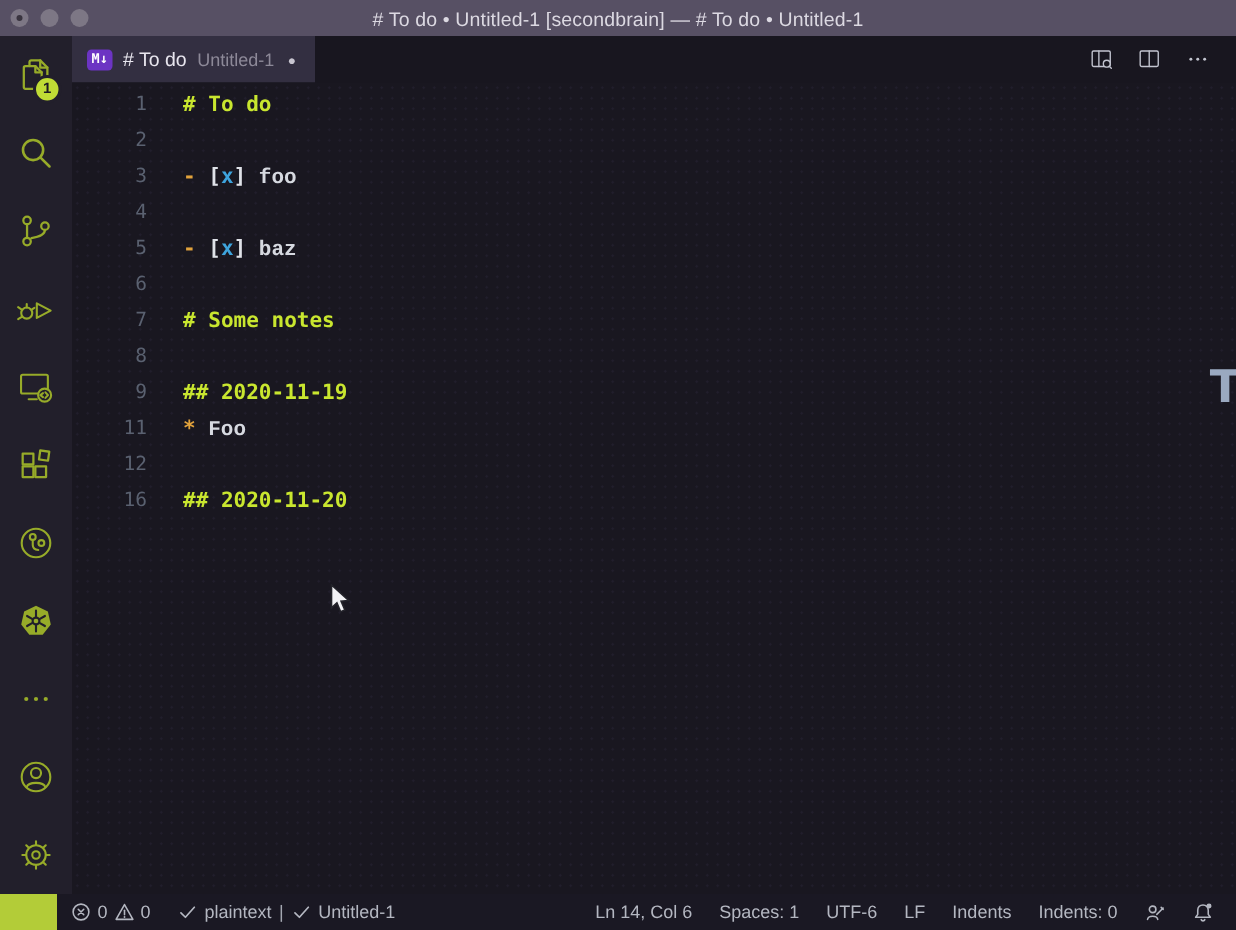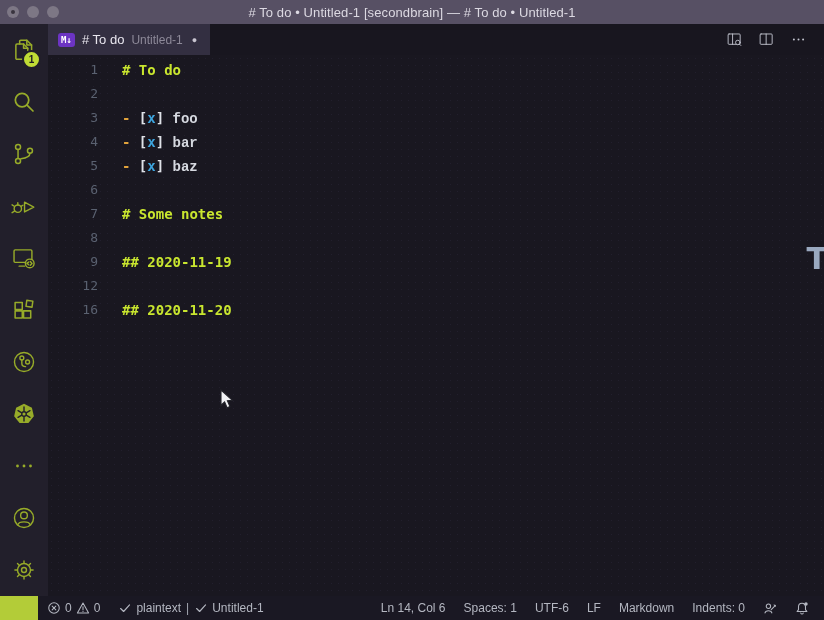--- a/index.html
+++ b/index.html
@@ -260,41 +260,44 @@
           <div class="line">
             <span class="gutter">2</span>
             <span class="code"></span>
           </div>
           <div class="line">
             <span class="gutter">3</span>
             <span class="code"><span class="tk-m">-</span><span class="tk-t"> </span><span class="tk-b">[</span><span class="tk-x">x</span><span class="tk-b">]</span><span class="tk-t"> foo</span></span>
           </div>
           <div class="line">
             <span class="gutter">4</span>
-            <span class="code"><span class="tk-m">-</span><span class="tk-t"> </span><span class="tk-b">[</span><span class="tk-x">x</span><span class="tk-b">]</span><span class="tk-t"> bar</span></span>
           </div>
           <div class="line">
             <span class="gutter">5</span>
             <span class="code"><span class="tk-m">-</span><span class="tk-t"> </span><span class="tk-b">[</span><span class="tk-x">x</span><span class="tk-b">]</span><span class="tk-t"> baz</span></span>
           </div>
           <div class="line">
             <span class="gutter">6</span>
             <span class="code"></span>
           </div>
           <div class="line">
             <span class="gutter">7</span>
             <span class="code"><span class="tk-h"># Some notes</span></span>
           </div>
           <div class="line">
             <span class="gutter">8</span>
             <span class="code"></span>
           </div>
           <div class="line">
             <span class="gutter">9</span>
             <span class="code"><span class="tk-h">## 2020-11-19</span></span>
+          </div>
+          <div class="line">
+            <span class="gutter">11</span>
+            <span class="code"><span class="tk-m">*</span><span class="tk-t"> Foo</span></span>
           </div>
           <div class="line">
             <span class="gutter">12</span>
             <span class="code"></span>
           </div>
           <div class="line">
             <span class="gutter">16</span>
             <span class="code"><span class="tk-h">## 2020-11-20</span></span>
           </div>
         </div>
@@ -353,21 +356,21 @@
       <div class="sb-item">
         <span>Spaces: 1</span>
       </div>
       <div class="sb-item">
         <span>UTF-6</span>
       </div>
       <div class="sb-item">
         <span>LF</span>
       </div>
       <div class="sb-item">
-        <span>Markdown</span>
+        <span>Indents</span>
       </div>
       <div class="sb-item">
         <span>Indents: 0</span>
       </div>
       <div class="sb-item">
         <span style="display: flex; align-items: center;">
           <svg viewBox="0 0 16 16" fill="none" stroke="#b4b7c1" stroke-width="1.2" stroke-linecap="round" stroke-linejoin="round">
             <circle cx="6.2" cy="6" r="2.5"></circle>
             <path d="M2.3 13.6c.5-3.2 7.3-3.2 7.8 0"></path>
             <path d="M9.4 9.8l4.8-4.8"></path>

